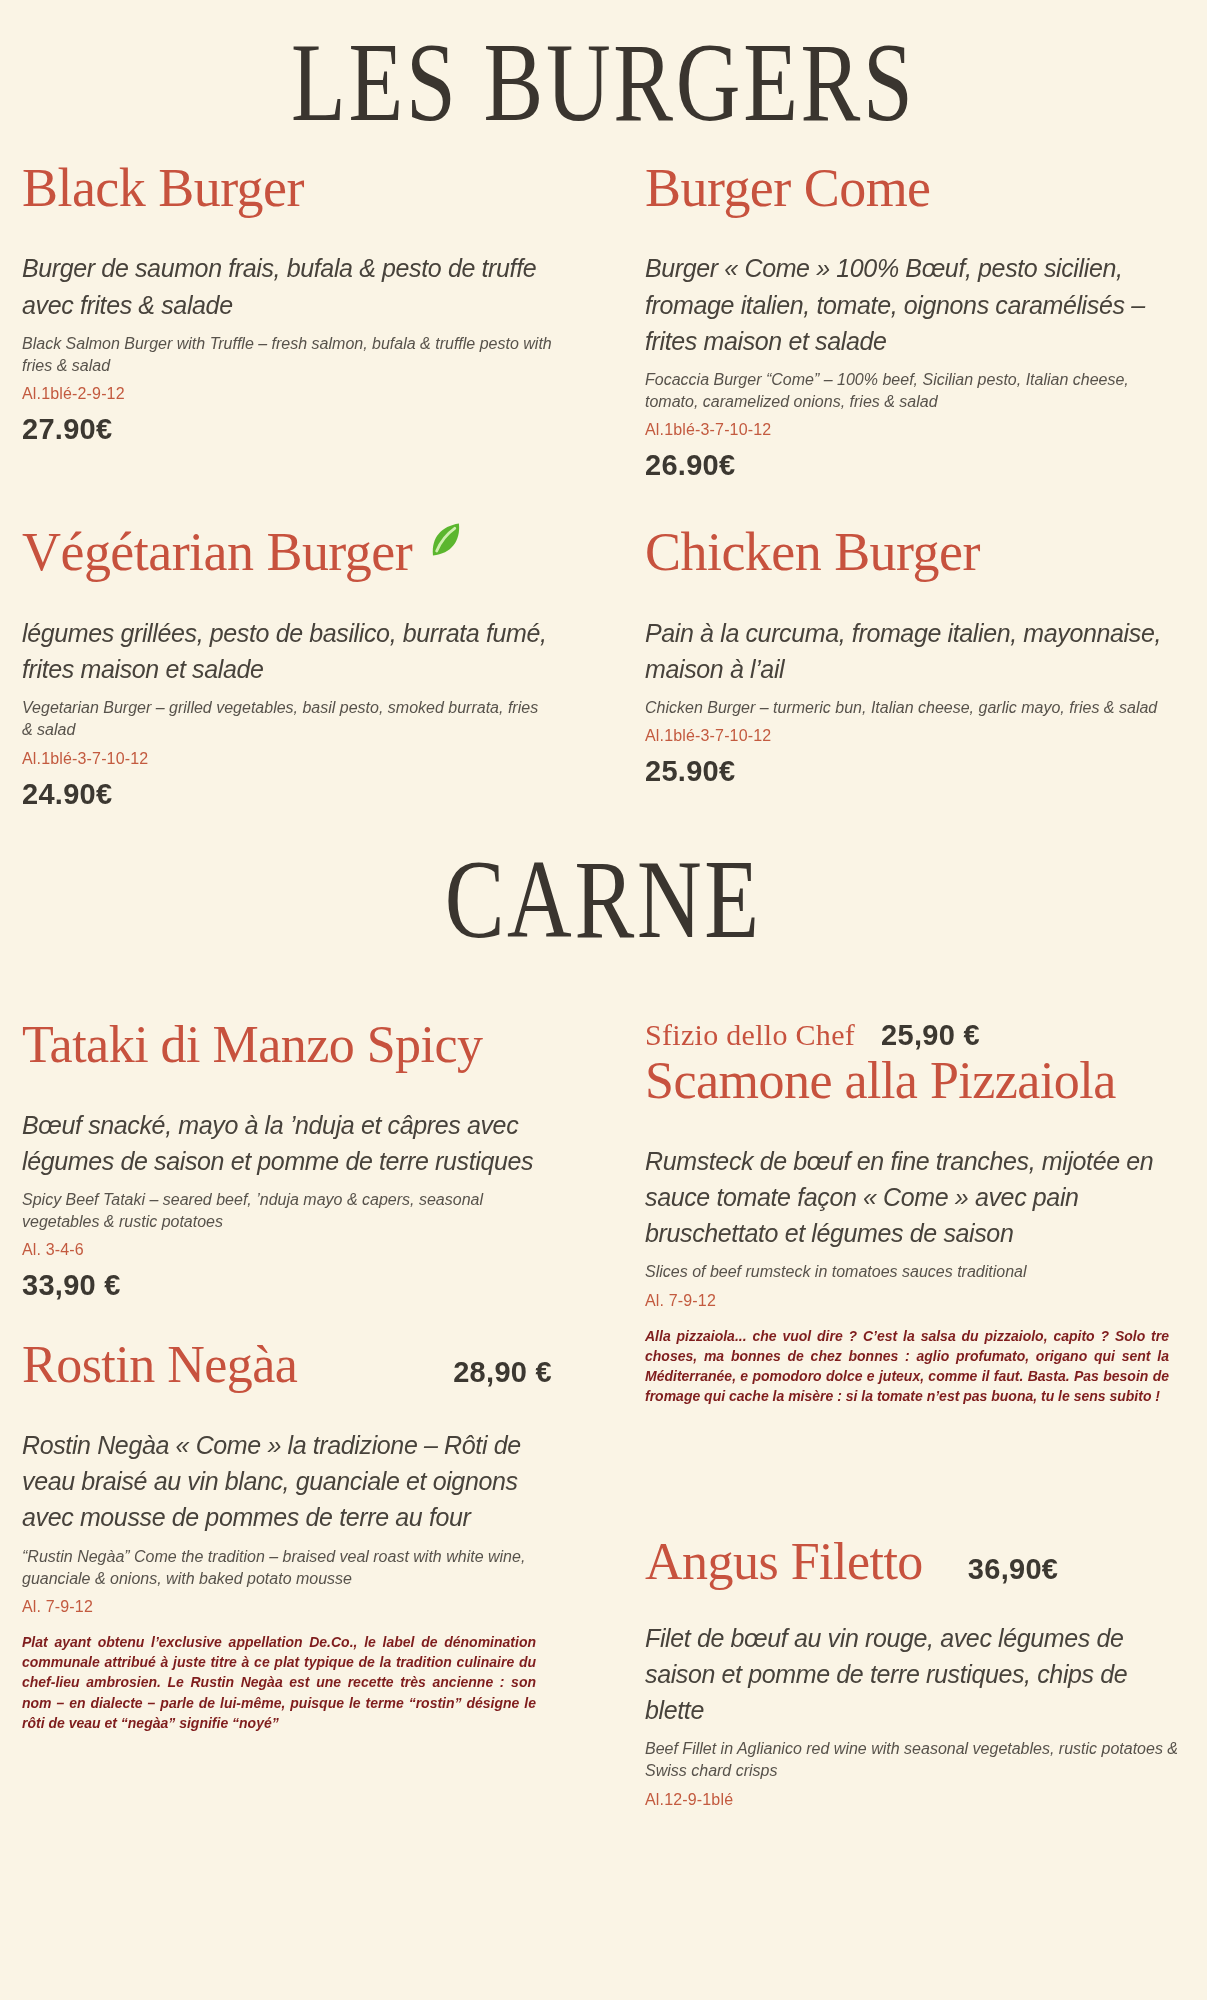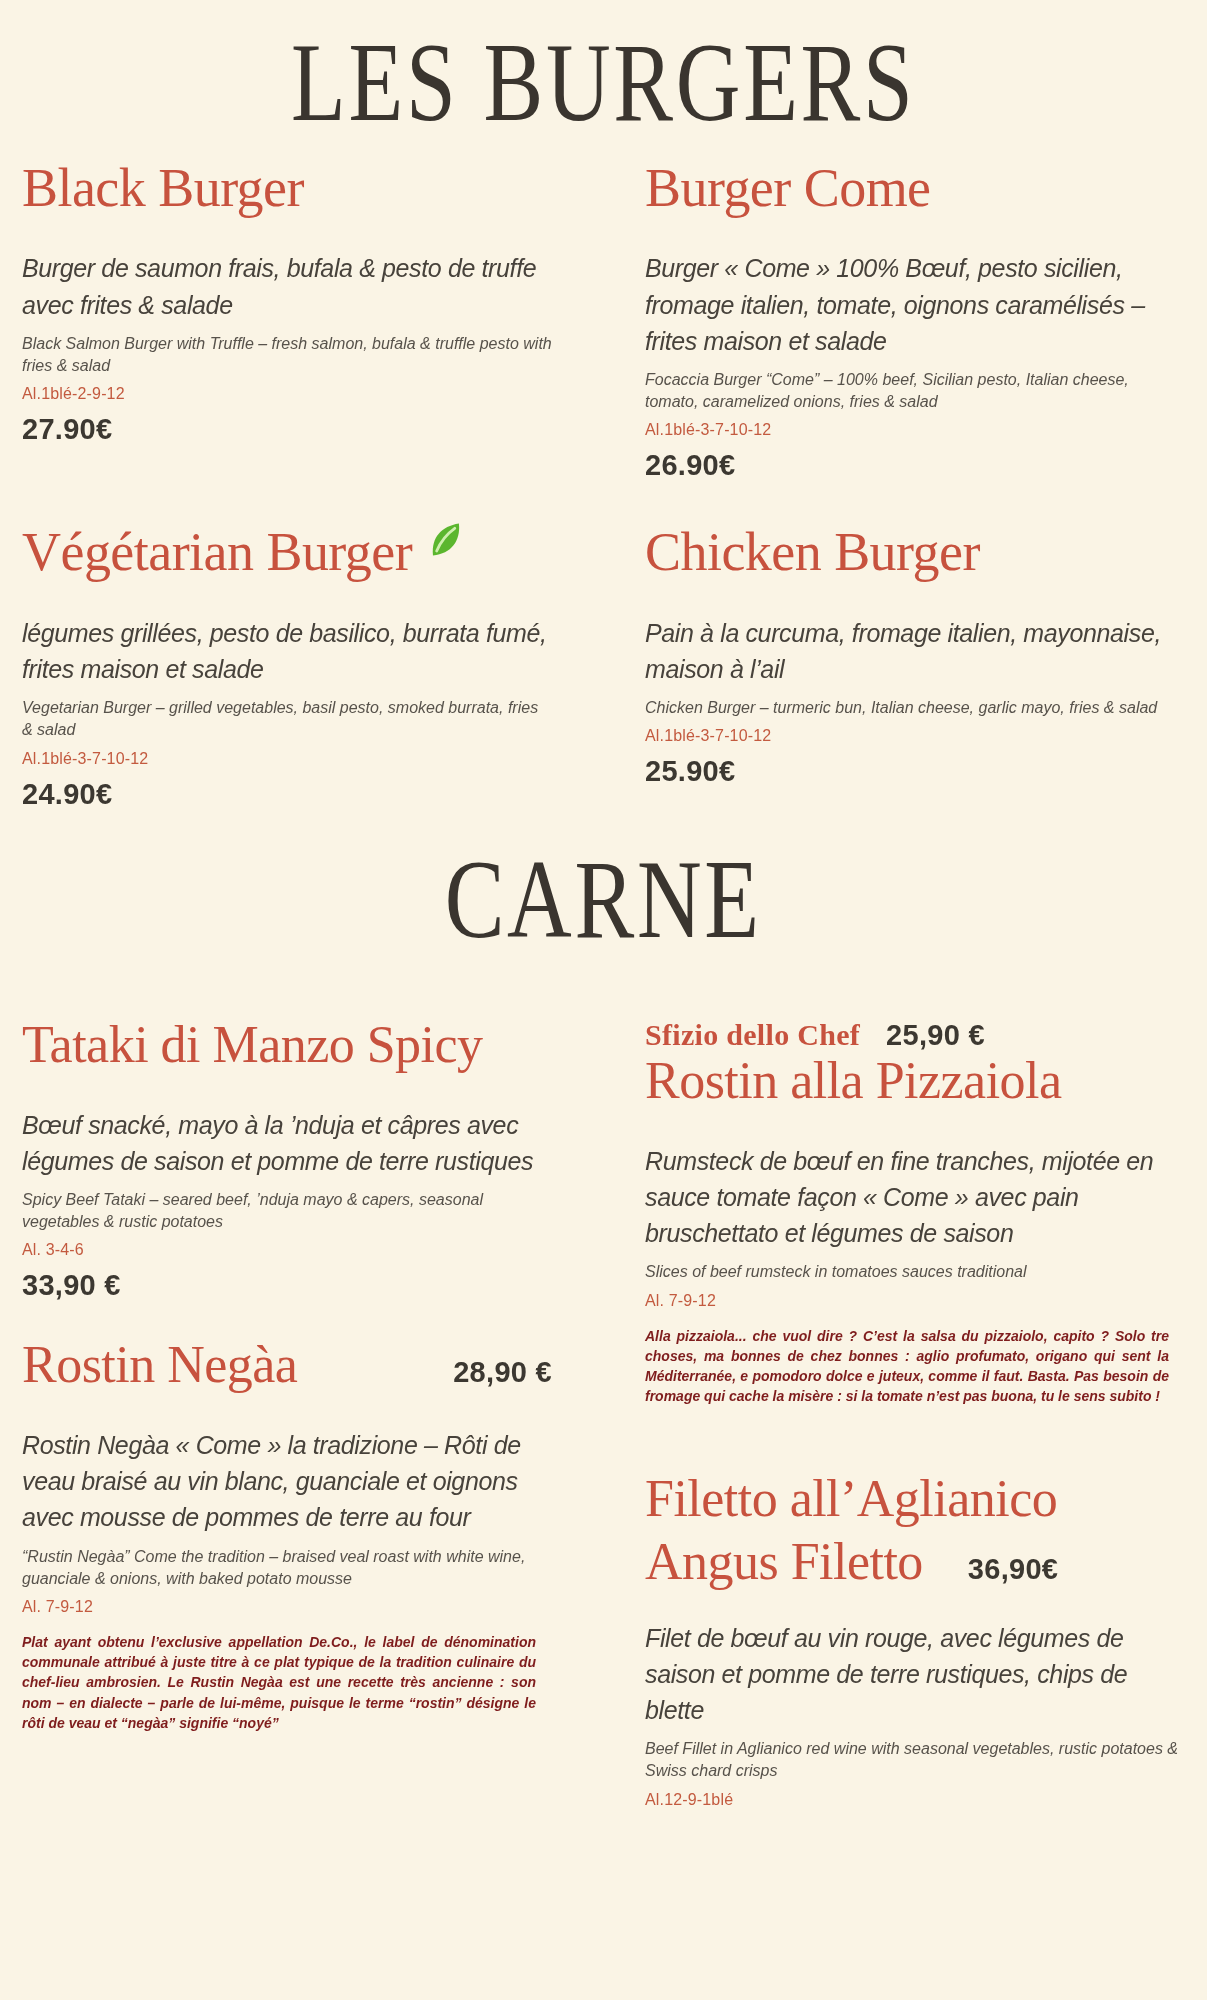--- a/index.html
+++ b/index.html
@@ -49,21 +49,21 @@
     letter-spacing:-0.01em;
     margin:0 0 34px 0;
   }
   .carne-title{font-size:52px;}
   .two-line{line-height:1.22;margin-bottom:26px;}
   .title-row{display:flex;align-items:baseline;gap:100px;margin:0 0 34px 0;justify-content:space-between;}
   .title-row .item-title{margin:0;}
   .kicker-row{display:flex;align-items:baseline;gap:26px;margin:0;}
   .kicker{
     font-family:"Liberation Serif",serif;
-    font-weight:700;
+    font-weight:400;
     color:#C7523E;
     font-size:30px;
     letter-spacing:0.01em;
   }
   .fr{
     font-style:italic;
     font-size:25px;
     line-height:1.45;
     letter-spacing:-0.015em;
     color:#47423B;
@@ -188,29 +188,29 @@
 
     </div>
 
     <div class="col-right">
 
       <div class="item mb-scamone">
         <div class="kicker-row">
           <span class="kicker">Sfizio dello Chef</span>
           <span class="price">25,90 €</span>
         </div>
-        <h3 class="item-title carne-title" style="margin-top:2px;">Rostin alla Pizzaiola</h3>
+        <h3 class="item-title carne-title" style="margin-top:2px;">Scamone alla Pizzaiola</h3>
         <p class="fr">Rumsteck de bœuf en fine tranches, mijotée en sauce tomate façon « Come » avec pain bruschettato et légumes de saison</p>
         <p class="en">Slices of beef rumsteck in tomatoes sauces traditional</p>
         <p class="allergens">Al. 7-9-12</p>
         <p class="note">Alla pizzaiola... che vuol dire ? C’est la salsa du pizzaiolo, capito ? Solo tre choses, ma bonnes de chez bonnes : aglio profumato, origano qui sent la Méditerranée, e pomodoro dolce e juteux, comme il faut. Basta. Pas besoin de fromage qui cache la misère : si la tomate n’est pas buona, tu le sens subito !</p>
       </div>
 
       <div class="item">
-        <h3 class="item-title carne-title two-line"><span>Filetto all’Aglianico</span><br><span>Angus Filetto</span><span class="price-inline">36,90€</span></h3>
+        <h3 class="item-title carne-title two-line"><br><span>Angus Filetto</span><span class="price-inline">36,90€</span></h3>
         <p class="fr">Filet de bœuf au vin rouge, avec légumes de saison et pomme de terre rustiques, chips de blette</p>
         <p class="en">Beef Fillet in Aglianico red wine with seasonal vegetables, rustic potatoes &amp; Swiss chard crisps</p>
         <p class="allergens" style="margin-bottom:0;">Al.12-9-1blé</p>
       </div>
 
     </div>
 
   </div>
 
 </div>

